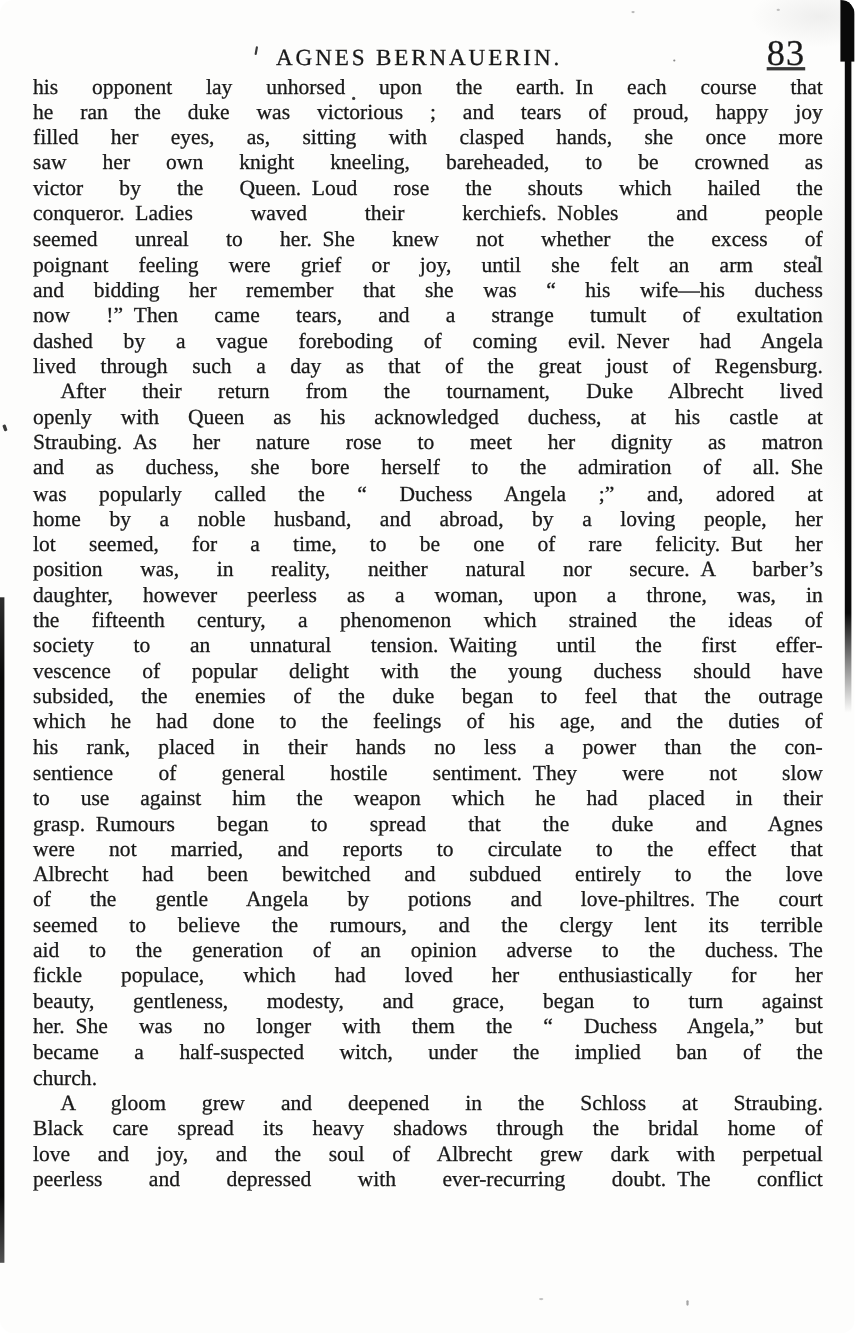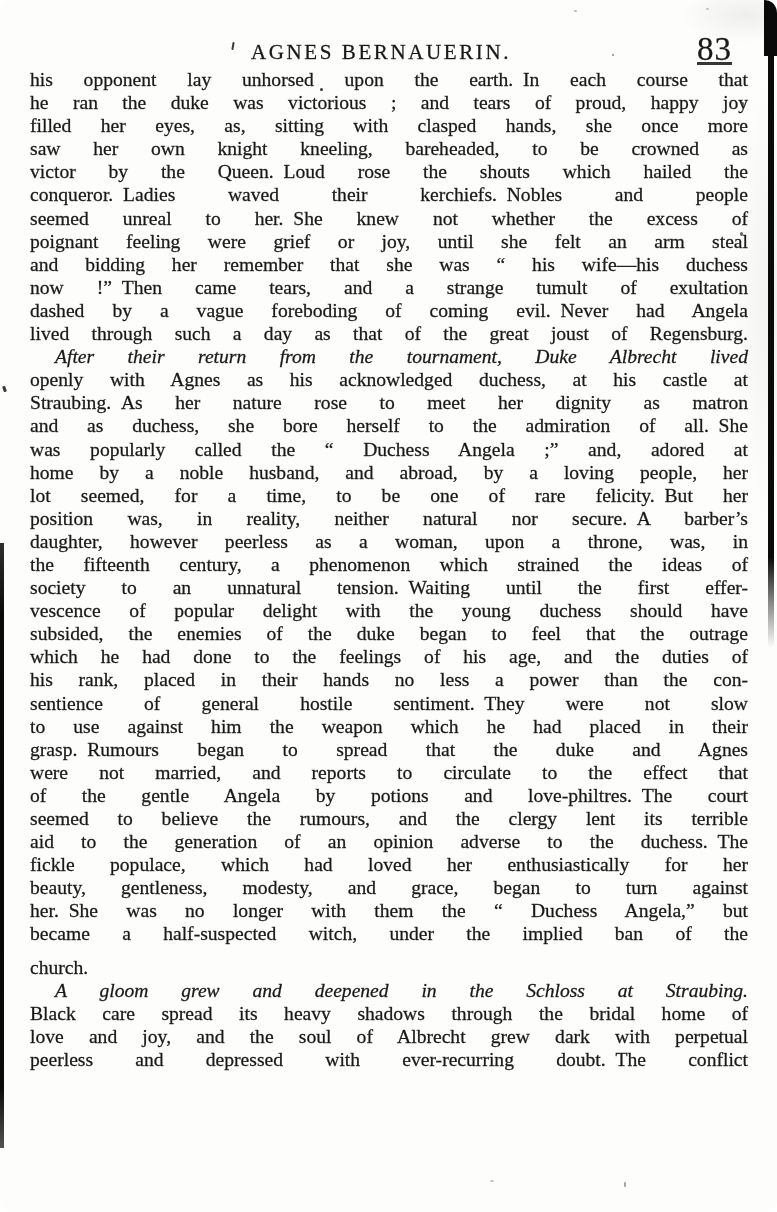--- a/index.html
+++ b/index.html
@@ -34,22 +34,22 @@
   }
   .text-block {
     position: absolute;
     top: 68px; left: 30px; width: 718px;
     font-size: 19.6px;
     line-height: 23.1px;
     word-spacing: 1.5px;
   }
   .para { margin: 0; }
   .line { text-align: justify; text-align-last: justify; }
-  .line.noju { text-align-last: left; margin-top: 10px; }
-  .line.first-indent { text-indent: 25px; font-style: italic; }
+  .line.noju { text-align-last: left; }
+  .line.first-indent { text-indent: 25px; }
   
   .scan-edge-right-blob {
     position: absolute; left: 764px; top: 0; width: 13px; height: 56px;
     background: #0a0a0a;
   }
   .scan-edge-right-line {
     position: absolute; left: 768px; top: 0; width: 6px; height: 648px;
     background: linear-gradient(to bottom,
       #0a0a0a 0%, #0a0a0a 86%,
       rgba(40,40,40,0.55) 93%,
@@ -83,38 +83,39 @@
         <div class="line">conqueror. Ladies waved their kerchiefs. Nobles and people</div>
         <div class="line">seemed unreal to her. She knew not whether the excess of</div>
         <div class="line">poignant feeling were grief or joy, until she felt an arm steal</div>
         <div class="line">and bidding her remember that she was “ his wife—his duchess</div>
         <div class="line">now !” Then came tears, and a strange tumult of exultation</div>
         <div class="line">dashed by a vague foreboding of coming evil. Never had Angela</div>
         <div class="line">lived through such a day as that of the great joust of Regensburg.</div>
       </div>
       <div class="para">
         <div class="line first-indent">After their return from the tournament, Duke Albrecht lived</div>
-        <div class="line">openly with Agnes as his acknowledged duchess, at his castle at</div>
+        <div class="line">openly with Queen as his acknowledged duchess, at his castle at</div>
         <div class="line">Straubing. As her nature rose to meet her dignity as matron</div>
         <div class="line">and as duchess, she bore herself to the admiration of all. She</div>
         <div class="line">was popularly called the “ Duchess Angela ;” and, adored at</div>
         <div class="line">home by a noble husband, and abroad, by a loving people, her</div>
         <div class="line">lot seemed, for a time, to be one of rare felicity. But her</div>
         <div class="line">position was, in reality, neither natural nor secure. A barber’s</div>
         <div class="line">daughter, however peerless as a woman, upon a throne, was, in</div>
         <div class="line">the fifteenth century, a phenomenon which strained the ideas of</div>
         <div class="line">society to an unnatural tension. Waiting until the first effer-</div>
         <div class="line">vescence of popular delight with the young duchess should have</div>
         <div class="line">subsided, the enemies of the duke began to feel that the outrage</div>
         <div class="line">which he had done to the feelings of his age, and the duties of</div>
         <div class="line">his rank, placed in their hands no less a power than the con-</div>
         <div class="line">sentience of general hostile sentiment. They were not slow</div>
         <div class="line">to use against him the weapon which he had placed in their</div>
         <div class="line">grasp. Rumours began to spread that the duke and Agnes</div>
         <div class="line">were not married, and reports to circulate to the effect that</div>
+        <div class="line">Albrecht had been bewitched and subdued entirely to the love</div>
         <div class="line">of the gentle Angela by potions and love-philtres. The court</div>
         <div class="line">seemed to believe the rumours, and the clergy lent its terrible</div>
         <div class="line">aid to the generation of an opinion adverse to the duchess. The</div>
         <div class="line">fickle populace, which had loved her enthusiastically for her</div>
         <div class="line">beauty, gentleness, modesty, and grace, began to turn against</div>
         <div class="line">her. She was no longer with them the “ Duchess Angela,” but</div>
         <div class="line">became a half-suspected witch, under the implied ban of the</div>
         <div class="line noju">church.</div>
       </div>
       <div class="para">

